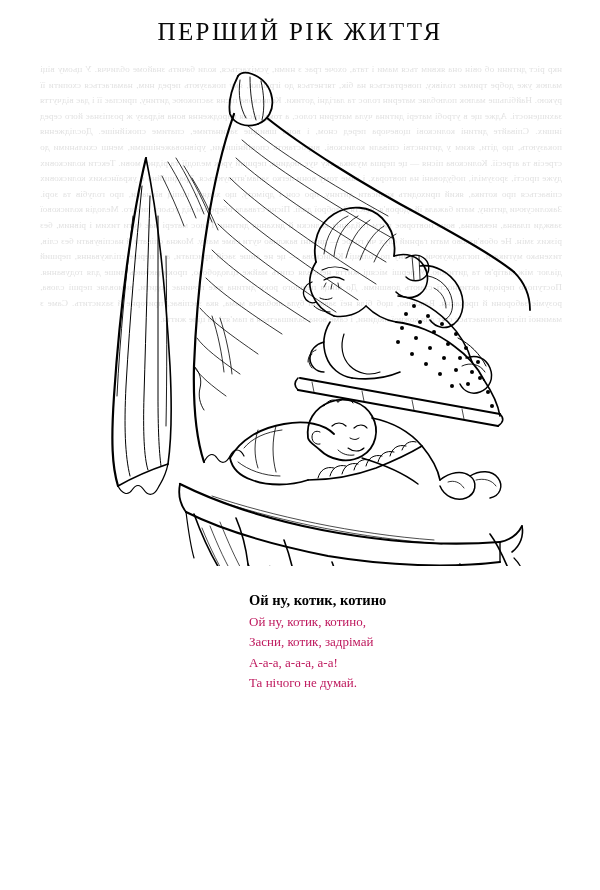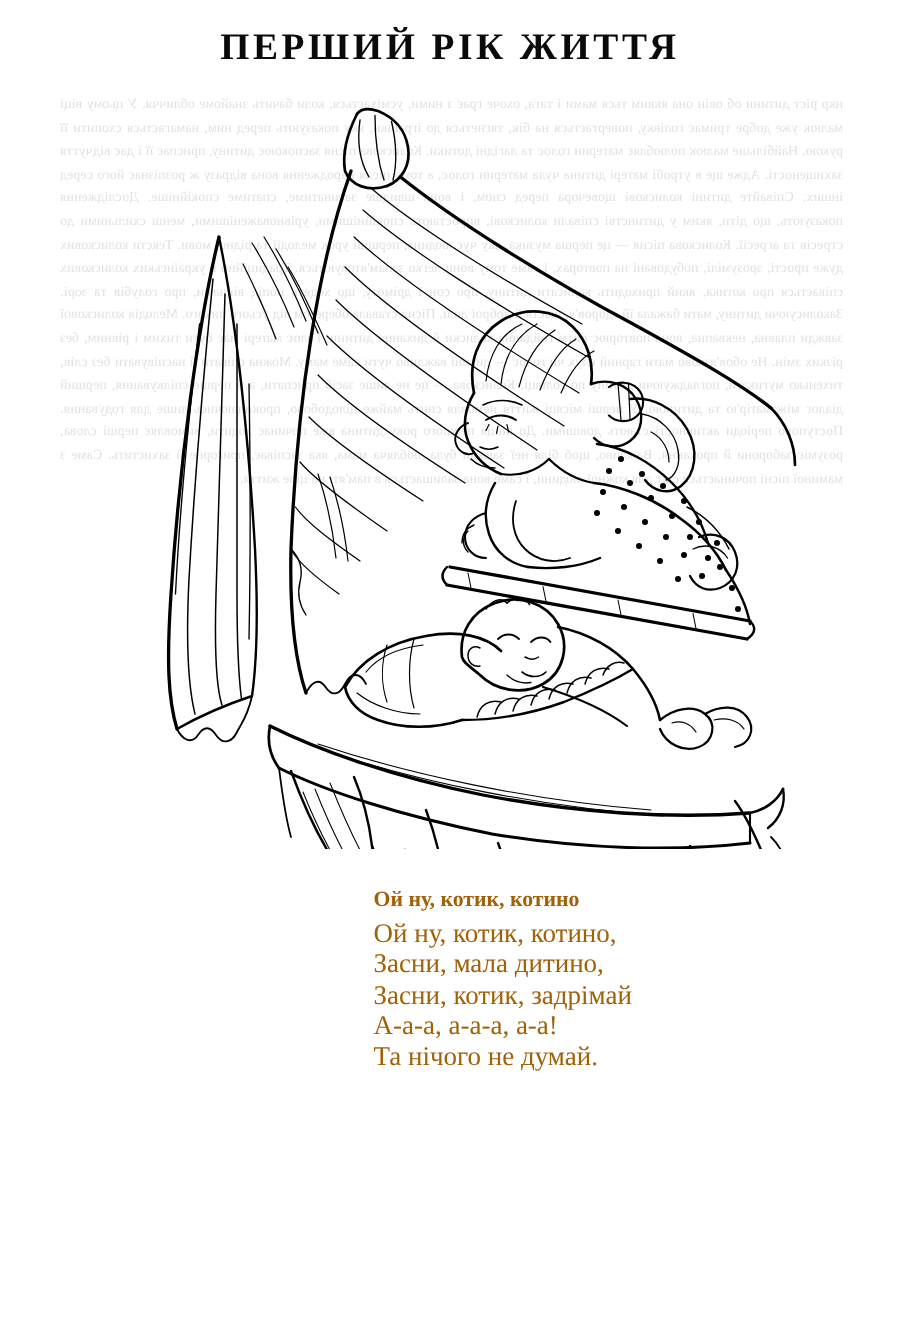--- a/index.html
+++ b/index.html
@@ -38,21 +38,21 @@
   }
 
   
   .page-title {
     position: absolute;
     top: 18px;
     left: 0;
     width: 600px;
     text-align: center;
     font-family: "Liberation Serif", serif;
-    font-weight: bold;
+    font-weight: normal;
     font-size: 25px;
     letter-spacing: 2.4px;
     color: #0a0a0a;
   }
 
   
   .illustration {
     position: absolute;
     left: 62px;
     top: 66px;
@@ -70,27 +70,27 @@
     position: absolute;
     left: 249px;
     top: 592px;
     width: 300px;
   }
   .song-title {
     font-family: "Liberation Serif", serif;
     font-weight: bold;
     font-size: 14.5px;
     margin-bottom: 3px;
-    color: #a16207;
+    color: #000000;
   }
   .song-line {
     font-family: "Liberation Serif", serif;
-    font-size: 18px;
+    font-size: 13px;
     line-height: 20.4px;
-    color: #a16207;
+    color: #be185d;
   }
 </style>
 </head>
 <body>
 
 <div class="bleed">нкр ріст дитини об овін она яквим ться мами і тата, охоче грає з ними, усміхається, коли бачить знайоме обличчя. У цьому віці малюк уже добре тримає голівку, повертається на бік, тягнеться до іграшки, яку показують перед ним, намагається схопити її рукою. Найбільше малюк полюбляє материн голос та лагідні дотики. Колискова пісня заспокоює дитину, приспає її і дає відчуття захищеності. Адже ще в утробі матері дитина чула материн голос, а тому після народження вона відразу ж розпізнає його серед інших. Співайте дитині колискові щовечора перед сном, і вона швидше засинатиме, спатиме спокійніше. Дослідження показують, що діти, яким у дитинстві співали колискові, виростають спокійнішими, урівноваженішими, менш схильними до стресів та агресії. Колискова пісня — це перша музика, яку чує людина, перший урок мелодії та рідної мови. Тексти колискових дуже прості, зрозумілі, побудовані на повторах, і саме тому вони легко запам'ятовуються. Традиційно в українських колискових співається про котика, який приходить колисати дитину, про сон і дрімоту, що ходять попід вікнами, про голубів та зорі. Заколисуючи дитину, мати бажала їй здоров'я, щастя й доброї долі. Пісня ставала оберегом від усього лихого. Мелодія колискової завжди плавна, неквапна, вона повторює ритм гойдання колиски й дихання дитини. Голос матері має бути тихим і рівним, без різких змін. Не обов'язково мати гарний слух чи голос — дитині важливо чути саме маму. Можна співати й наспівувати без слів, тихенько мугикати, погладжуючи дитину по голівці. Колискова — це не лише засіб приспати, а й перше спілкування, перший діалог між матір'ю та дитиною. У перші місяці життя немовля спить майже цілодобово, прокидаючись лише для годування. Поступово періоди активності стають довшими. До кінця першого року дитина вже починає ходити, вимовляє перші слова, розуміє заборони й прохання. Важливо, щоб біля неї завжди була любляча мама, яка заспіває, пригорне й захистить. Саме з маминої пісні починається світ для кожної людини, і саме вона залишається в пам'яті на ціле життя.</div>
 
 <div class="page-title">ПЕРШИЙ РІК ЖИТТЯ</div>
 
 <div class="illustration">
@@ -326,17 +326,16 @@
         <path d="M158 252 C164 270 168 290 170 308"></path>
       </g>
 
     </g>
   </svg>
 </div>
 
 <div class="song">
   <div class="song-title">Ой ну, котик, котино</div>
   <div class="song-line">Ой ну, котик, котино,</div>
-  <div class="song-line">Засни, мала дитино,</div>
   <div class="song-line">Засни, котик, задрімай</div>
   <div class="song-line">А-а-а, а-а-а, а-а!</div>
   <div class="song-line">Та нічого не думай.</div>
 </div>
 
 </body></html>

